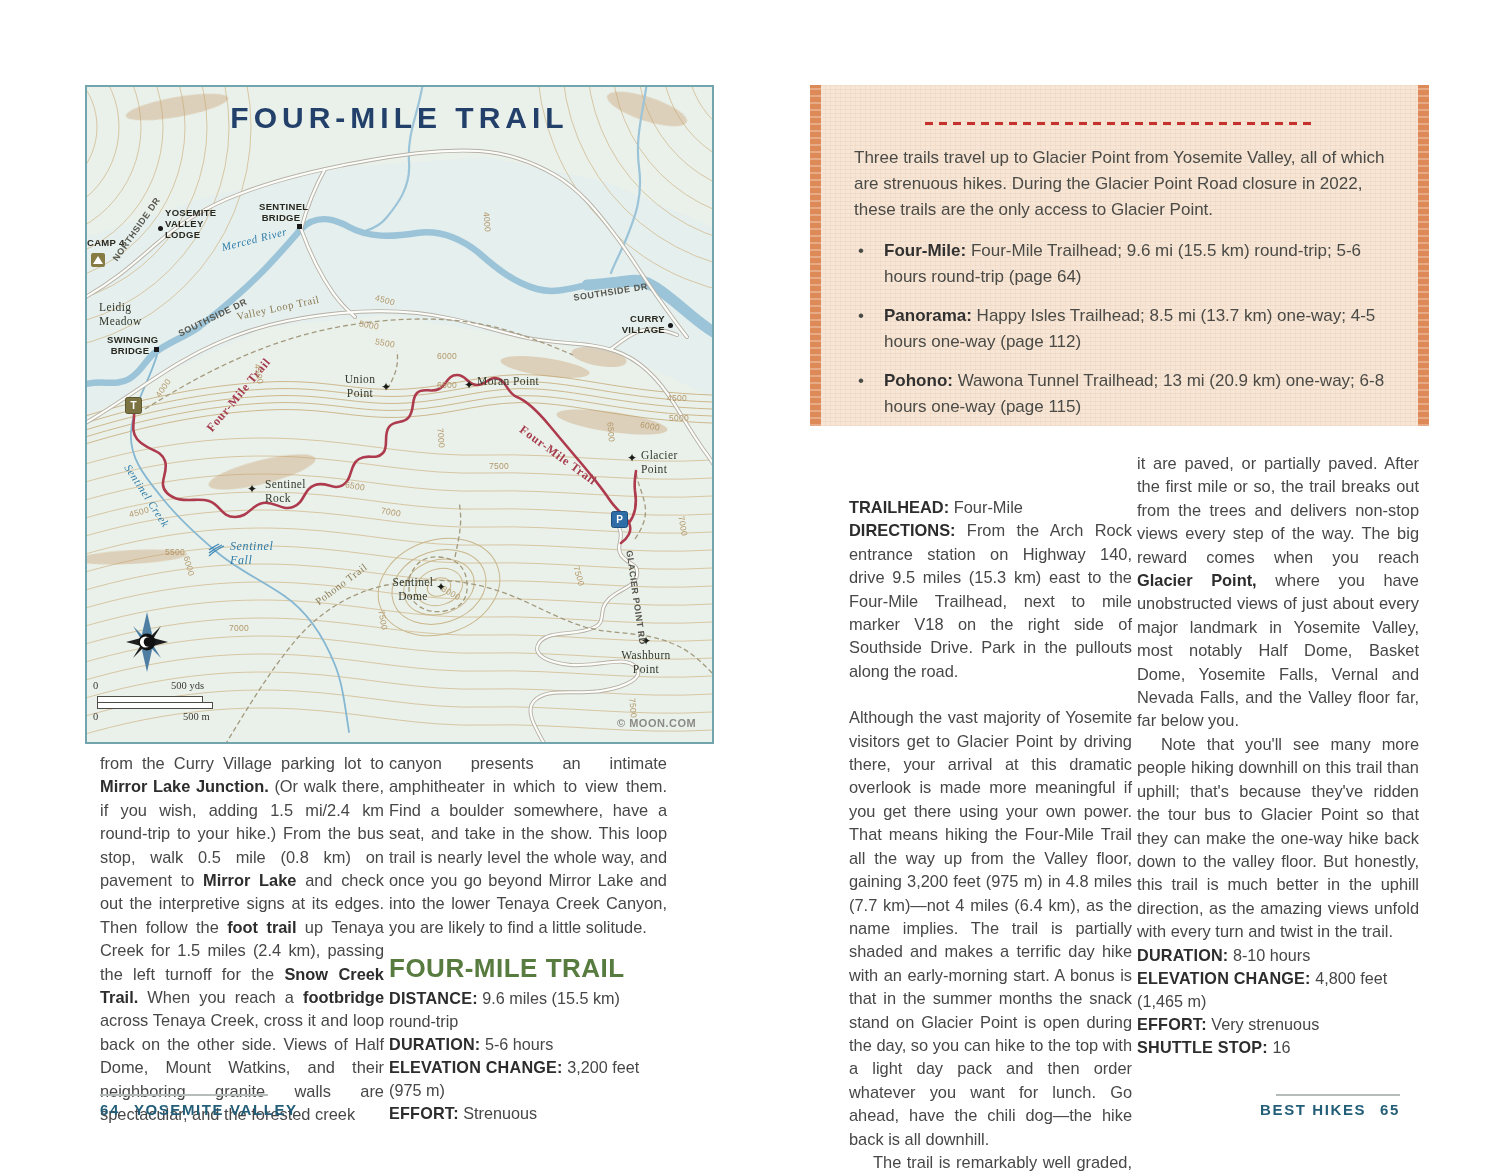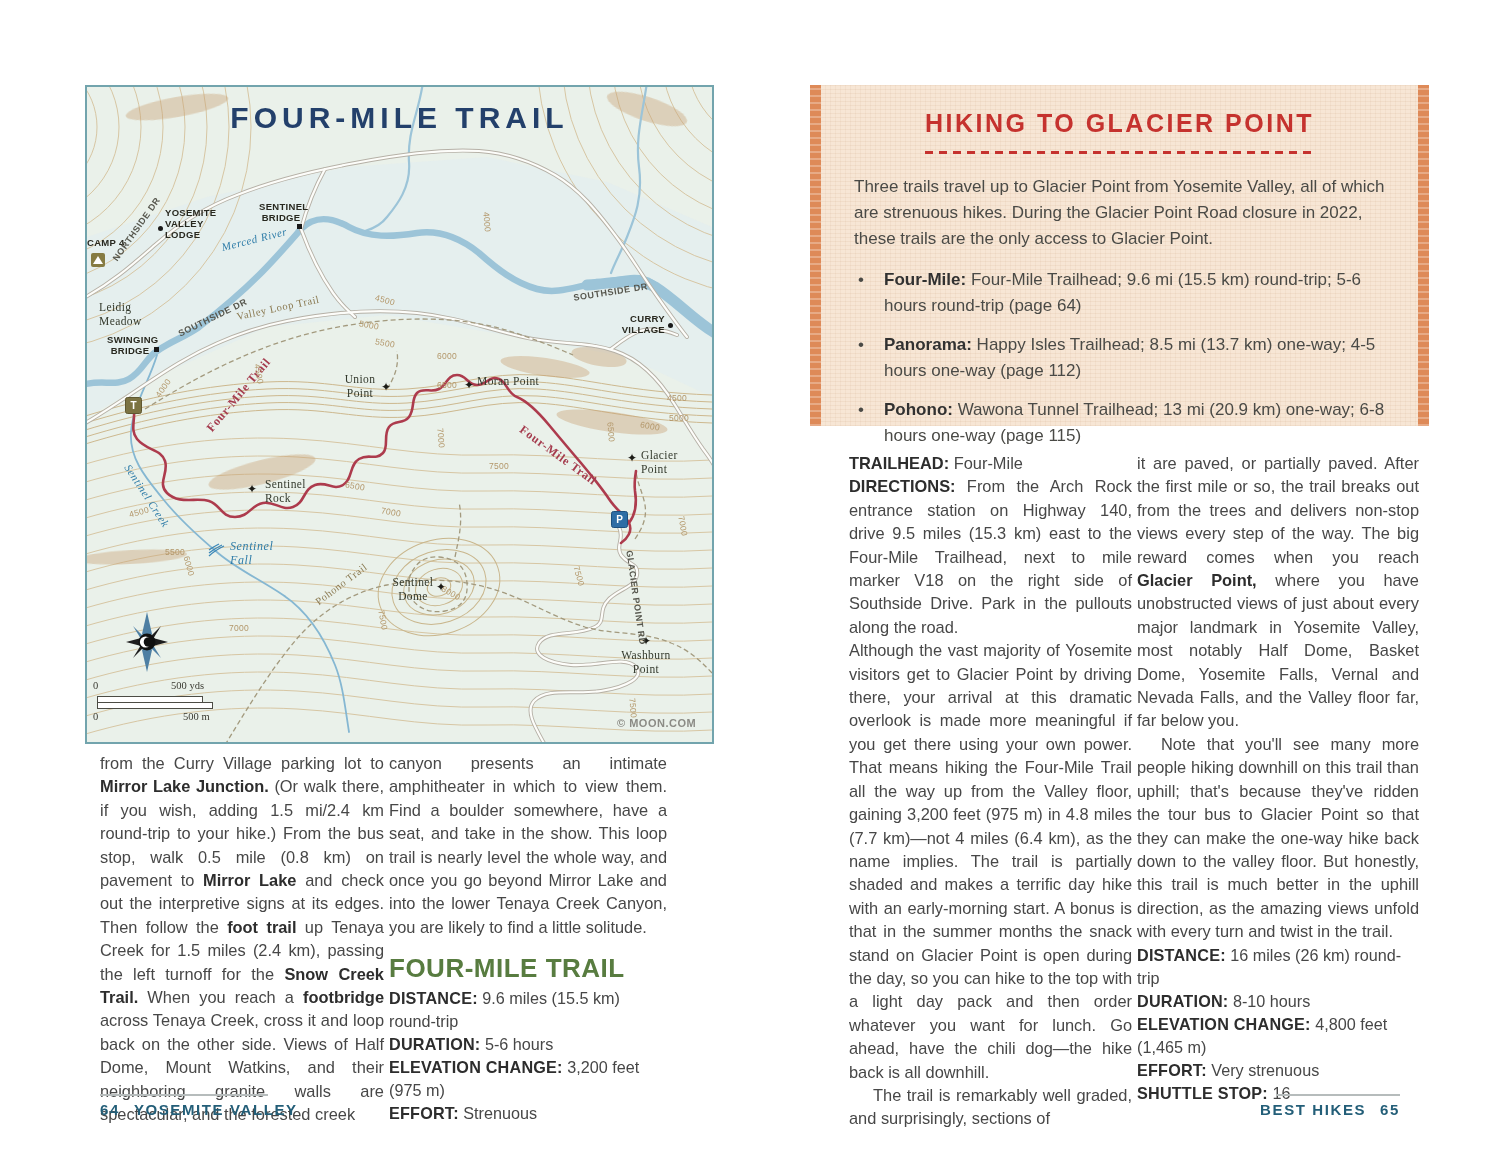--- a/index.html
+++ b/index.html
@@ -2,21 +2,21 @@
 <html><head>
 <meta charset="utf-8">
 <style>
   html,body{margin:0;padding:0;}
   body{width:1500px;height:1176px;background:#ffffff;position:relative;
        font-family:"Liberation Sans","DejaVu Sans",sans-serif;color:#414141;}
 
   
   .body-col{position:absolute;font-size:16.4px;line-height:23.4px;text-align:justify;color:#474747;}
   .body-col p{margin:0;}
-  .body-col p.sp{}
+  .body-col p.sp{margin-top:23px;}
   .body-col p.ind{text-indent:24px;}
   .body-col b{color:#2d2d2d;}
   .green-h{font-weight:bold;color:#587c40;font-size:26px;letter-spacing:.5px;margin:14px 0 4px;line-height:30px;text-align:left;}
   .stat{font-size:16.2px;line-height:23px;text-align:left;}
   .stat b{color:#2d2d2d;letter-spacing:.2px;}
 
   
   .map{position:absolute;left:85px;top:85px;width:625px;height:655px;background:#eaf1ea;
        border:2px solid #72a4ad;overflow:hidden;}
   .map svg.art{position:absolute;left:0;top:0;}
@@ -307,51 +307,49 @@
   <div class="stat"><b>DISTANCE:</b><span> 9.6 miles (15.5 km) round-trip</span></div>
   <div class="stat"><b>DURATION:</b><span> 5-6 hours</span></div>
   <div class="stat"><b>ELEVATION CHANGE:</b><span> 3,200 feet (975 m)</span></div>
   <div class="stat"><b>EFFORT:</b><span> Strenuous</span></div>
 </div>
 
 <div class="box">
   <div class="strip l"></div>
   <div class="strip r"></div>
   <div class="box-inner">
-    <div class="box-title">HIKING TO GLACIER POINT</div>
     <div class="box-dashes"></div>
     <div class="box-intro">Three trails travel up to Glacier Point from Yosemite Valley, all of which are strenuous hikes. During the Glacier Point Road closure in 2022, these trails are the only access to Glacier Point.</div>
     <div class="bullets">
       <div class="bullet">
         <span class="dot">•</span>
         <span><b>Four-Mile:</b><span> Four-Mile Trailhead; 9.6 mi (15.5 km) round-trip; 5-6 hours round-trip (page 64)</span></span>
       </div>
       <div class="bullet">
         <span class="dot">•</span>
         <span><b>Panorama:</b><span> Happy Isles Trailhead; 8.5 mi (13.7 km) one-way; 4-5 hours one-way (page 112)</span></span>
       </div>
       <div class="bullet">
         <span class="dot">•</span>
         <span><b>Pohono:</b><span> Wawona Tunnel Trailhead; 13 mi (20.9 km) one-way; 6-8 hours one-way (page 115)</span></span>
       </div>
     </div>
   </div>
 </div>
 
 <div class="body-col" style="left:849px;top:452px;width:283px;">
-  <p style="text-align:left;"><b>TRAILHEAD:</b><span> Four-Mile</span></p>
+  <p style="text-align:left;margin-top:44px;"><b>TRAILHEAD:</b><span> Four-Mile</span></p>
   <p><b>DIRECTIONS:</b><span> From the Arch Rock entrance station on Highway 140, drive 9.5 miles (15.3 km) east to the Four-Mile Trailhead, next to mile marker V18 on the right side of Southside Drive. Park in the pullouts along the road.</span></p>
   <p class="sp">Although the vast majority of Yosemite visitors get to Glacier Point by driving there, your arrival at this dramatic overlook is made more meaningful if you get there using your own power. That means hiking the Four-Mile Trail all the way up from the Valley floor, gaining 3,200 feet (975 m) in 4.8 miles (7.7 km)—not 4 miles (6.4 km), as the name implies. The trail is partially shaded and makes a terrific day hike with an early-morning start. A bonus is that in the summer months the snack stand on Glacier Point is open during the day, so you can hike to the top with a light day pack and then order whatever you want for lunch. Go ahead, have the chili dog—the hike back is all downhill.</p>
   <p class="ind">The trail is remarkably well graded, and surprisingly, sections of</p>
 </div>
 
 <div class="body-col" style="left:1137px;top:452px;width:282px;">
   <p><span>it are paved, or partially paved. After the first mile or so, the trail breaks out from the trees and delivers non-stop views every step of the way. The big reward comes when you reach </span><b>Glacier Point,</b><span> where you have unobstructed views of just about every major landmark in Yosemite Valley, most notably Half Dome, Basket Dome, Yosemite Falls, Vernal and Nevada Falls, and the Valley floor far, far below you.</span></p>
   <p class="ind">Note that you'll see many more people hiking downhill on this trail than uphill; that's because they've ridden the tour bus to Glacier Point so that they can make the one-way hike back down to the valley floor. But honestly, this trail is much better in the uphill direction, as the amazing views unfold with every turn and twist in the trail.</p>
-  <div class="stat"><b>DISTANCE:</b><span> 16 miles (26 km) round-trip</span></div>
   <div class="stat"><b>DURATION:</b><span> 8-10 hours</span></div>
   <div class="stat"><b>ELEVATION CHANGE:</b><span> 4,800 feet (1,465 m)</span></div>
   <div class="stat"><b>EFFORT:</b><span> Very strenuous</span></div>
   <div class="stat"><b>SHUTTLE STOP:</b><span> 16</span></div>
 </div>
 
 <div class="foot-rule" style="left:100px;top:1094px;width:168px;"></div>
 <div class="footer" style="left:100px;top:1101px;">
   <span>64</span><span class="pgnum"></span><span>YOSEMITE VALLEY</span>
 </div>

